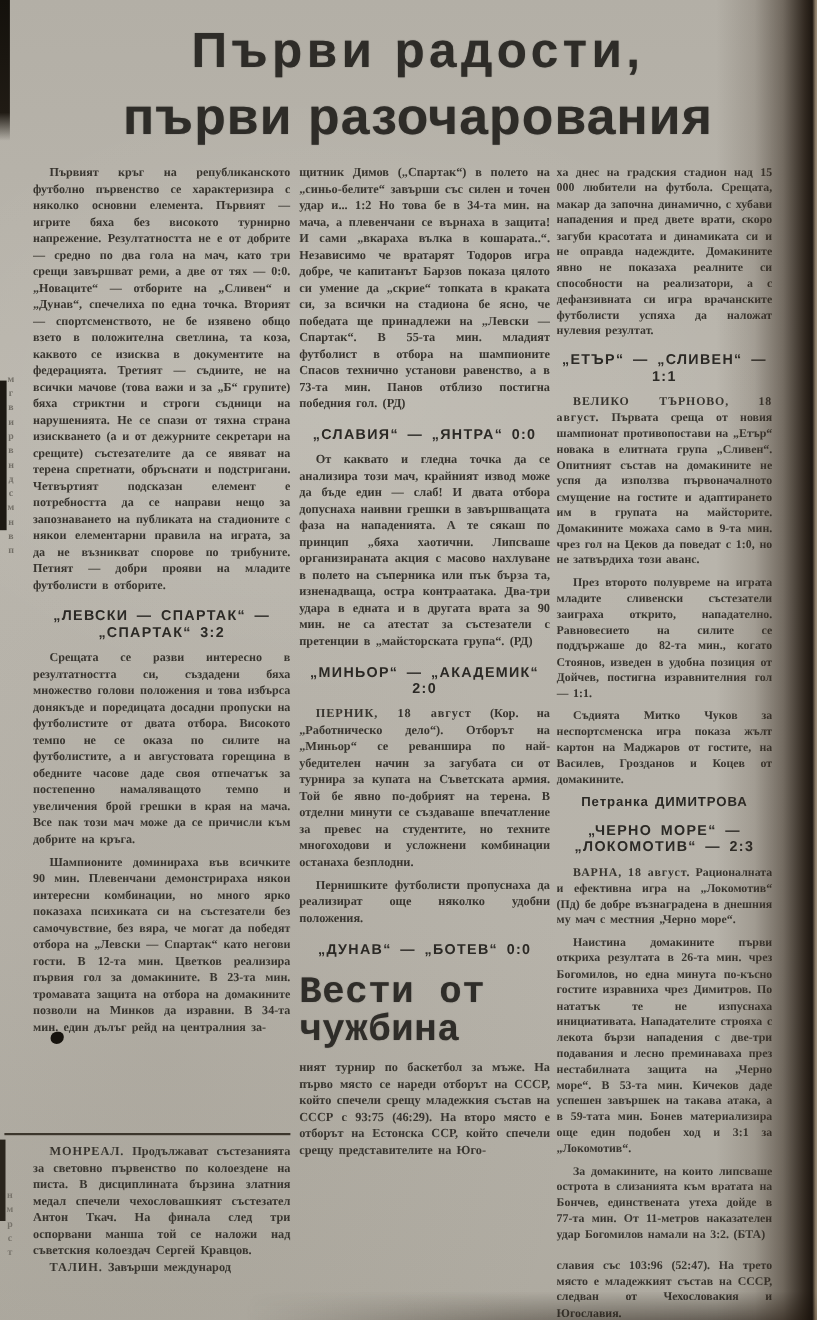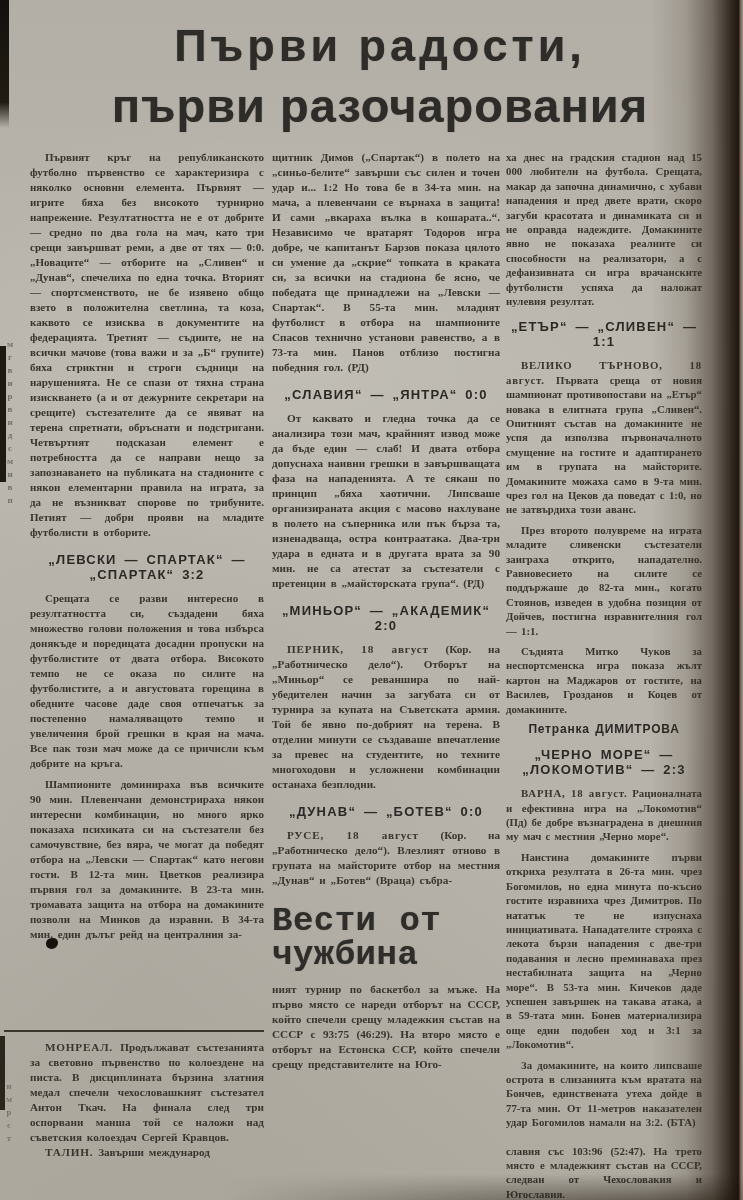--- a/index.html
+++ b/index.html
@@ -142,22 +142,22 @@
     <p>Срещата се разви интересно в резултатността си, създадени бяха множество голови положения и това избърса донякъде и поредицата досадни пропуски на футболистите от двата отбора. Високото темпо не се оказа по силите на футболистите, а и августовата горещина в обедните часове даде своя отпечатък за постепенно намаляващото темпо и увеличения брой грешки в края на мача. Все пак този мач може да се причисли към добрите на кръга.</p>
     <p>Шампионите доминираха във всичките 90 мин. Плевенчани демонстрираха някои интересни комбинации, но много ярко показаха психиката си на състезатели без самочувствие, без вяра, че могат да победят отбора на „Левски — Спартак“ като негови гости. В 12-та мин. Цветков реализира първия гол за домакините. В 23-та мин. тромавата защита на отбора на домакините позволи на Минков да изравни. В 34-та мин. един дълъг рейд на централния за-</p>
   </div>
 
   <div class="col" id="col2">
     <p class="noindent">щитник Димов („Спартак“) в полето на „синьо-белите“ завърши със силен и точен удар и... 1:2 Но това бе в 34-та мин. на мача, а плевенчани се върнаха в защита! И сами „вкараха вълка в кошарата..“. Независимо че вратарят Тодоров игра добре, че капитанът Барзов показа цялото си умение да „скрие“ топката в краката си, за всички на стадиона бе ясно, че победата ще принадлежи на „Левски — Спартак“. В 55-та мин. младият футболист в отбора на шампионите Спасов технично установи равенство, а в 73-та мин. Панов отблизо постигна победния гол. (РД)</p>
     <p class="subhead">„СЛАВИЯ“ — „ЯНТРА“ 0:0</p>
     <p>От каквато и гледна точка да се анализира този мач, крайният извод може да бъде един — слаб! И двата отбора допуснаха наивни грешки в завършващата фаза на нападенията. А те сякаш по принцип „бяха хаотични. Липсваше организираната акция с масово нахлуване в полето на съперника или пък бърза та, изненадваща, остра контраатака. Два-три удара в едната и в другата врата за 90 мин. не са атестат за състезатели с претенции в „майсторската група“. (РД)</p>
     <p class="subhead">„МИНЬОР“ — „АКАДЕМИК“ 2:0</p>
     <p><span class="city">ПЕРНИК, 18 август</span> <span>(Кор. на „Работническо дело“). Отборът на „Миньор“ се реваншира по най-убедителен начин за загубата си от турнира за купата на Съветската армия. Той бе явно по-добрият на терена. В отделни минути се създаваше впечатление за превес на студентите, но техните многоходови и усложнени комбинации останаха безплодни.</span></p>
+    <p>Пернишките футболисти пропуснаха да реализират още няколко удобни положения.</p>
     <p class="subhead">„ДУНАВ“ — „БОТЕВ“ 0:0</p>
-    <p><span class="city">РУСЕ, 18 август</span> <span>(Кор. на „Работническо дело“). Влезлият отново в групата на майсторите отбор на местния „Дунав“ и „Ботев“ (Враца) събра-</span></p>
     <div class="vesti-head">Вести от чужбина</div>
     <p class="noindent">ният турнир по баскетбол за мъже. На първо място се нареди отборът на СССР, който спечели срещу младежкия състав на СССР с 93:75 (46:29). На второ място е отборът на Естонска ССР, който спечели срещу представителите на Юго-</p>
   </div>
 
   <div class="col" id="col3">
     <p class="noindent">ха днес на градския стадион над 15 000 любители на футбола. Срещата, макар да започна динамично, с хубави нападения и пред двете врати, скоро загуби красотата и динамиката си и не оправда надеждите. Домакините явно не показаха реалните си способности на реализатори, а с дефанзивната си игра врачанските футболисти успяха да наложат нулевия резултат.</p>
     <p class="subhead">„ЕТЪР“ — „СЛИВЕН“ — 1:1</p>
     <p><span class="city">ВЕЛИКО ТЪРНОВО, 18 август.</span> <span>Първата среща от новия шампионат противопостави на „Етър“ новака в елитната група „Сливен“. Опитният състав на домакините не успя да използва първоначалното смущение на гостите и адаптирането им в групата на майсторите. Домакините можаха само в 9-та мин. чрез гол на Цеков да поведат с 1:0, но не затвърдиха този аванс.</span></p>
     <p>През второто полувреме на играта младите сливенски състезатели заиграха открито, нападателно. Равновесието на силите се поддържаше до 82-та мин., когато Стоянов, изведен в удобна позиция от Дойчев, постигна изравнителния гол — 1:1.</p>
     <p>Съдията Митко Чуков за неспортсменска игра показа жълт картон на Маджаров от гостите, на Василев, Грозданов и Коцев от домакините.</p>

